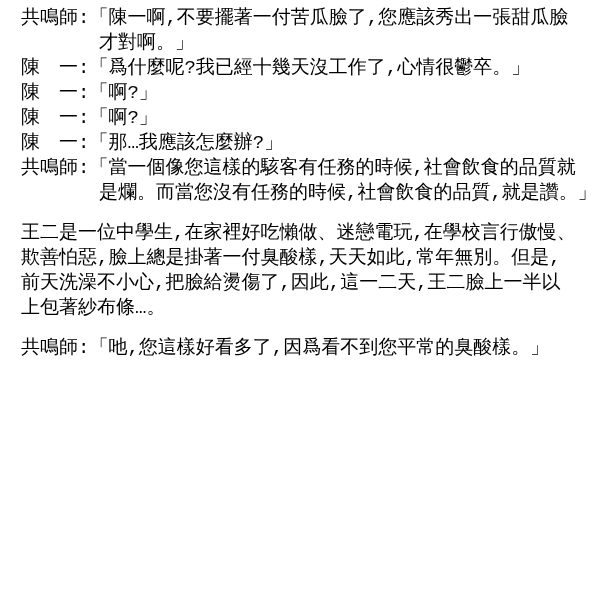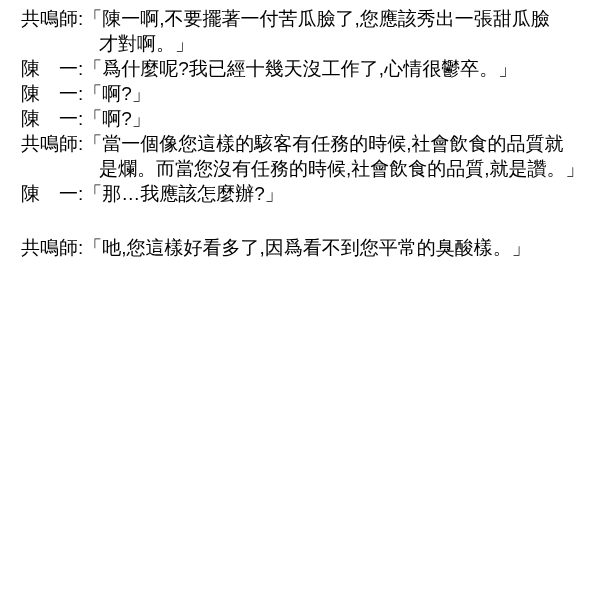--- a/index.html
+++ b/index.html
@@ -8,46 +8,50 @@
     background: #ffffff;
   }
   .page {
     position: relative;
     box-sizing: border-box;
     width: 610px;
     height: 591px;
     padding: 6px 16px 0 21px;
     background: #ffffff;
     color: #000000;
-    font-family: Liberation Sans, sans-serif;
+    font-family: Liberation Mono, monospace;
     font-size: 19px;
     line-height: 25px;
     overflow: hidden;
   }
   .dlg {
     margin: 0;
     padding-left: 78px;
     text-indent: -78px;
     white-space: pre;
   }
   .narration {
     margin: 15px 0 0 0;
     white-space: pre;
   }
   .closing {
-    margin-top: 29px;
+    margin-top: 15px;
   }
   .spk, .colon, .utt { white-space: pre; }
 </style>
 </head>
 <body>
 
 <div class="page">
   <p class="dlg"><span class="spk">共鳴師</span><span class="colon">:</span><span class="utt">「陳一啊,不要擺著一付苦瓜臉了,您應該秀出一張甜瓜臉
 才對啊。」</span></p>
   <p class="dlg"><span class="spk">陳　一</span><span class="colon">:</span><span class="utt">「爲什麼呢?我已經十幾天沒工作了,心情很鬱卒。」</span></p>
   <p class="dlg"><span class="spk">陳　一</span><span class="colon">:</span><span class="utt">「啊?」</span></p>
   <p class="dlg"><span class="spk">陳　一</span><span class="colon">:</span><span class="utt">「啊?」</span></p>
+  <p class="dlg"><span class="spk">陳　一</span><span class="colon">:</span><span class="utt">「那…我應該怎麼辦?」</span></p>
   <p class="dlg"><span class="spk">共鳴師</span><span class="colon">:</span><span class="utt">「當一個像您這樣的駭客有任務的時候,社會飲食的品質就
 是爛。而當您沒有任務的時候,社會飲食的品質,就是讚。」</span></p>
-  <p class="dlg"><span class="spk">陳　一</span><span class="colon">:</span><span class="utt">「那…我應該怎麼辦?」</span></p>
+  <p class="narration"><span class="utt">王二是一位中學生,在家裡好吃懶做、迷戀電玩,在學校言行傲慢、
+欺善怕惡,臉上總是掛著一付臭酸樣,天天如此,常年無別。但是,
+前天洗澡不小心,把臉給燙傷了,因此,這一二天,王二臉上一半以
+上包著紗布條…。</span></p>
   <p class="dlg closing"><span class="spk">共鳴師</span><span class="colon">:</span><span class="utt">「吔,您這樣好看多了,因爲看不到您平常的臭酸樣。」</span></p>
 </div>
 
 </body></html>

